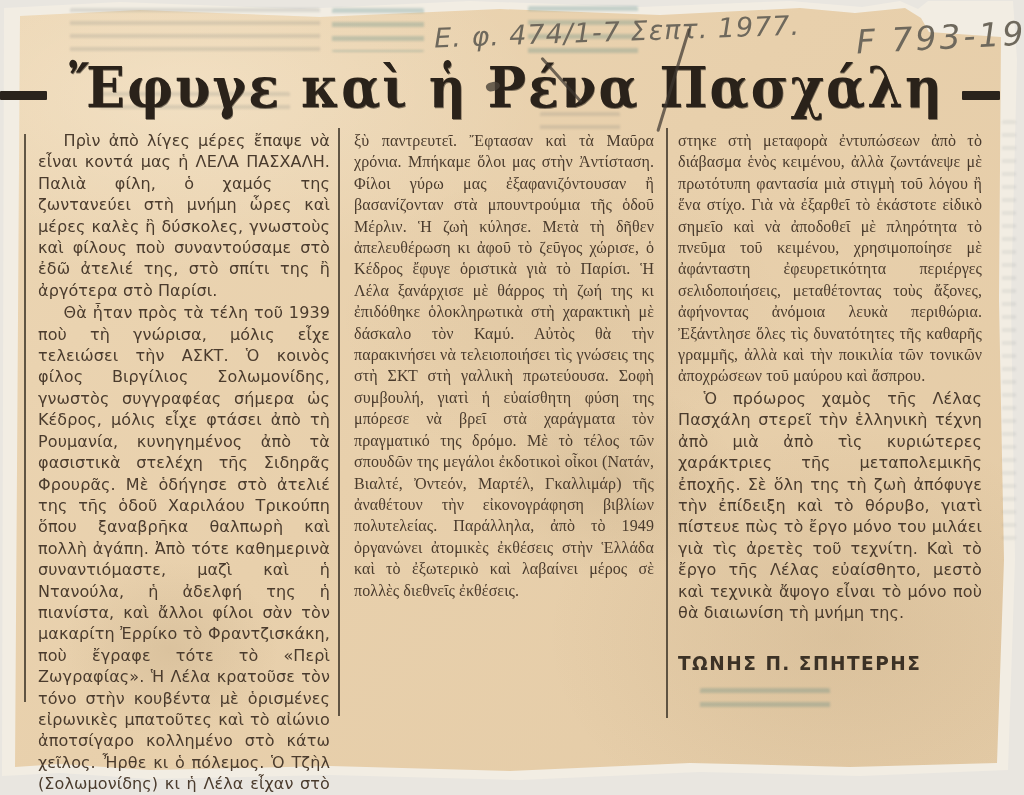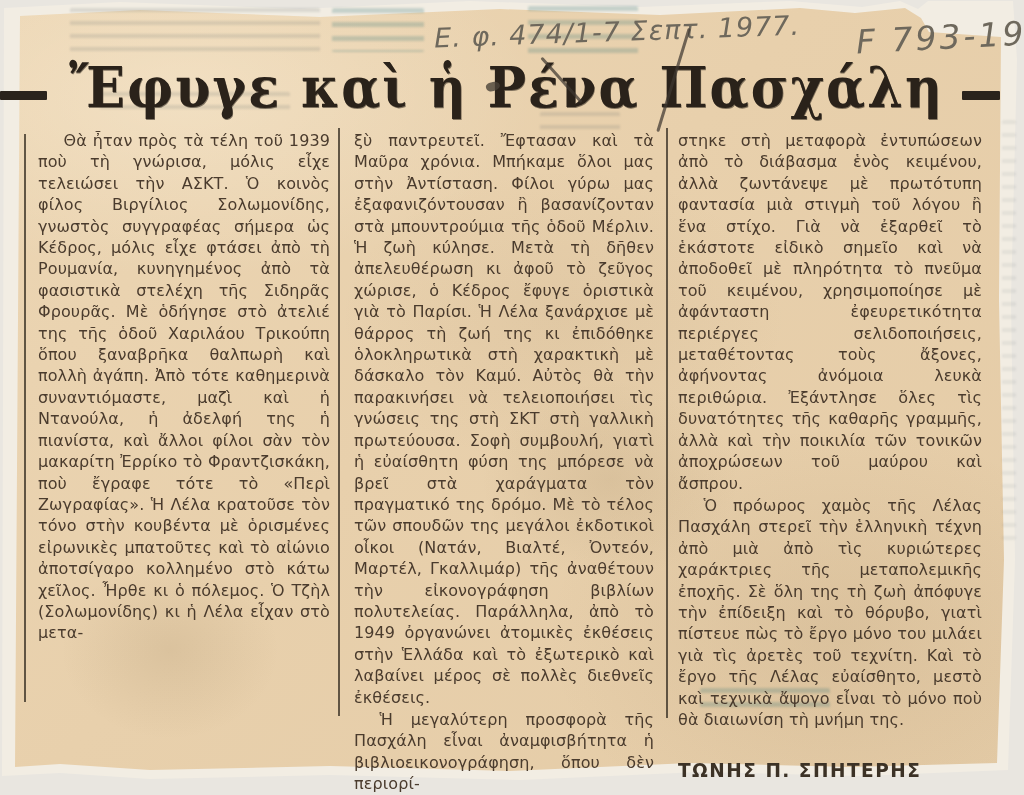--- a/index.html
+++ b/index.html
@@ -103,21 +103,21 @@
     column-gap:24px;
   }
   .col {
     font-size:16px;
     line-height:21.4px;
     color:#4a3b2d;
     text-align:justify;
     letter-spacing:0.1px;
   }
   .col p { text-indent:1.6em; }
-  .col p.cont { text-indent:0; }
+  .col p.cont { text-indent:0;font-family:Liberation Serif, serif; }
   .col p + p { margin-top:1px; }
   .byline {
     margin-top:30px;
     padding-right:6px;
     font-weight:bold;
     font-size:18.5px;
     letter-spacing:1.5px;
     color:#3c3226;
   }
   .vrule {
@@ -162,24 +162,24 @@
 <div class="printer-mark"></div>
 <div class="pencil-stroke stroke-1"></div>
 <div class="pencil-stroke stroke-2"></div>
 
 <div class="vrule vr-left"></div>
 <div class="vrule vr-1"></div>
 <div class="vrule vr-2"></div>
 
 <div class="columns">
   <div class="col">
+    <p>Πρὶν ἀπὸ λίγες μέρες ἔπαψε νὰ εἶναι κοντά μας ἡ ΛΕΛΑ ΠΑΣΧΑΛΗ. Παλιὰ φίλη, ὁ χαμός της ζωντανεύει στὴ μνήμη ὧρες καὶ μέρες καλὲς ἢ δύσκολες, γνωστοὺς καὶ φίλους ποὺ συναντούσαμε στὸ ἐδῶ ἀτελιέ της, στὸ σπίτι της ἢ ἀργότερα στὸ Παρίσι.</p>
     <p>Θὰ ἦταν πρὸς τὰ τέλη τοῦ 1939 ποὺ τὴ γνώρισα, μόλις εἶχε τελειώσει τὴν ΑΣΚΤ. Ὁ κοινὸς φίλος Βιργίλιος Σολωμονίδης, γνωστὸς συγγραφέας σήμερα ὡς Κέδρος, μόλις εἶχε φτάσει ἀπὸ τὴ Ρουμανία, κυνηγημένος ἀπὸ τὰ φασιστικὰ στελέχη τῆς Σιδηρᾶς Φρουρᾶς. Μὲ ὁδήγησε στὸ ἀτελιέ της τῆς ὁδοῦ Χαριλάου Τρικούπη ὅπου ξαναβρῆκα θαλπωρὴ καὶ πολλὴ ἀγάπη. Ἀπὸ τότε καθημερινὰ συναντιόμαστε, μαζὶ καὶ ἡ Ντανούλα, ἡ ἀδελφή της ἡ πιανίστα, καὶ ἄλλοι φίλοι σὰν τὸν μακαρίτη Ἐρρίκο τὸ Φραντζισκάκη, ποὺ ἔγραφε τότε τὸ «Περὶ Ζωγραφίας». Ἡ Λέλα κρατοῦσε τὸν τόνο στὴν κουβέντα μὲ ὁρισμένες εἰρωνικὲς μπατοῦτες καὶ τὸ αἰώνιο ἀποτσίγαρο κολλημένο στὸ κάτω χεῖλος. Ἦρθε κι ὁ πόλεμος. Ὁ Τζὴλ (Σολωμονίδης) κι ἡ Λέλα εἶχαν στὸ μετα-</p>
   </div>
   <div class="col">
     <p class="cont">ξὺ παντρευτεῖ. Ἔφτασαν καὶ τὰ Μαῦρα χρόνια. Μπήκαμε ὅλοι μας στὴν Ἀντίσταση. Φίλοι γύρω μας ἐξαφανιζόντουσαν ἢ βασανίζονταν στὰ μπουντρούμια τῆς ὁδοῦ Μέρλιν. Ἡ ζωὴ κύλησε. Μετὰ τὴ δῆθεν ἀπελευθέρωση κι ἀφοῦ τὸ ζεῦγος χώρισε, ὁ Κέδρος ἔφυγε ὁριστικὰ γιὰ τὸ Παρίσι. Ἡ Λέλα ξανάρχισε μὲ θάρρος τὴ ζωή της κι ἐπιδόθηκε ὁλοκληρωτικὰ στὴ χαρακτικὴ μὲ δάσκαλο τὸν Καμύ. Αὐτὸς θὰ τὴν παρακινήσει νὰ τελειοποιήσει τὶς γνώσεις της στὴ ΣΚΤ στὴ γαλλικὴ πρωτεύουσα. Σοφὴ συμβουλή, γιατὶ ἡ εὐαίσθητη φύση της μπόρεσε νὰ βρεῖ στὰ χαράγματα τὸν πραγματικό της δρόμο. Μὲ τὸ τέλος τῶν σπουδῶν της μεγάλοι ἐκδοτικοὶ οἶκοι (Νατάν, Βιαλτέ, Ὀντεόν, Μαρτέλ, Γκαλλιμάρ) τῆς ἀναθέτουν τὴν εἰκονογράφηση βιβλίων πολυτελείας. Παράλληλα, ἀπὸ τὸ 1949 ὀργανώνει ἀτομικὲς ἐκθέσεις στὴν Ἑλλάδα καὶ τὸ ἐξωτερικὸ καὶ λαβαίνει μέρος σὲ πολλὲς διεθνεῖς ἐκθέσεις.</p>
-    <p>Ἡ μεγαλύτερη προσφορὰ τῆς Πασχάλη εἶναι ἀναμφισβήτητα ἡ βιβλιοεικονογράφηση, ὅπου δὲν περιορί-</p>
   </div>
   <div class="col">
     <p class="cont">στηκε στὴ μεταφορὰ ἐντυπώσεων ἀπὸ τὸ διάβασμα ἑνὸς κειμένου, ἀλλὰ ζωντάνεψε μὲ πρωτότυπη φαντασία μιὰ στιγμὴ τοῦ λόγου ἢ ἕνα στίχο. Γιὰ νὰ ἐξαρθεῖ τὸ ἑκάστοτε εἰδικὸ σημεῖο καὶ νὰ ἀποδοθεῖ μὲ πληρότητα τὸ πνεῦμα τοῦ κειμένου, χρησιμοποίησε μὲ ἀφάνταστη ἐφευρετικότητα περιέργες σελιδοποιήσεις, μεταθέτοντας τοὺς ἄξονες, ἀφήνοντας ἀνόμοια λευκὰ περιθώρια. Ἐξάντλησε ὅλες τὶς δυνατότητες τῆς καθαρῆς γραμμῆς, ἀλλὰ καὶ τὴν ποικιλία τῶν τονικῶν ἀποχρώσεων τοῦ μαύρου καὶ ἄσπρου.</p>
     <p>Ὁ πρόωρος χαμὸς τῆς Λέλας Πασχάλη στερεῖ τὴν ἑλληνικὴ τέχνη ἀπὸ μιὰ ἀπὸ τὶς κυριώτερες χαράκτριες τῆς μεταπολεμικῆς ἐποχῆς. Σὲ ὅλη της τὴ ζωὴ ἀπόφυγε τὴν ἐπίδειξη καὶ τὸ θόρυβο, γιατὶ πίστευε πὼς τὸ ἔργο μόνο του μιλάει γιὰ τὶς ἀρετὲς τοῦ τεχνίτη. Καὶ τὸ ἔργο τῆς Λέλας εὐαίσθητο, μεστὸ καὶ τεχνικὰ ἄψογο εἶναι τὸ μόνο ποὺ θὰ διαιωνίση τὴ μνήμη της.</p>
     <div class="byline">ΤΩΝΗΣ Π. ΣΠΗΤΕΡΗΣ</div>
   </div>
 </div>
 
 </body></html>

